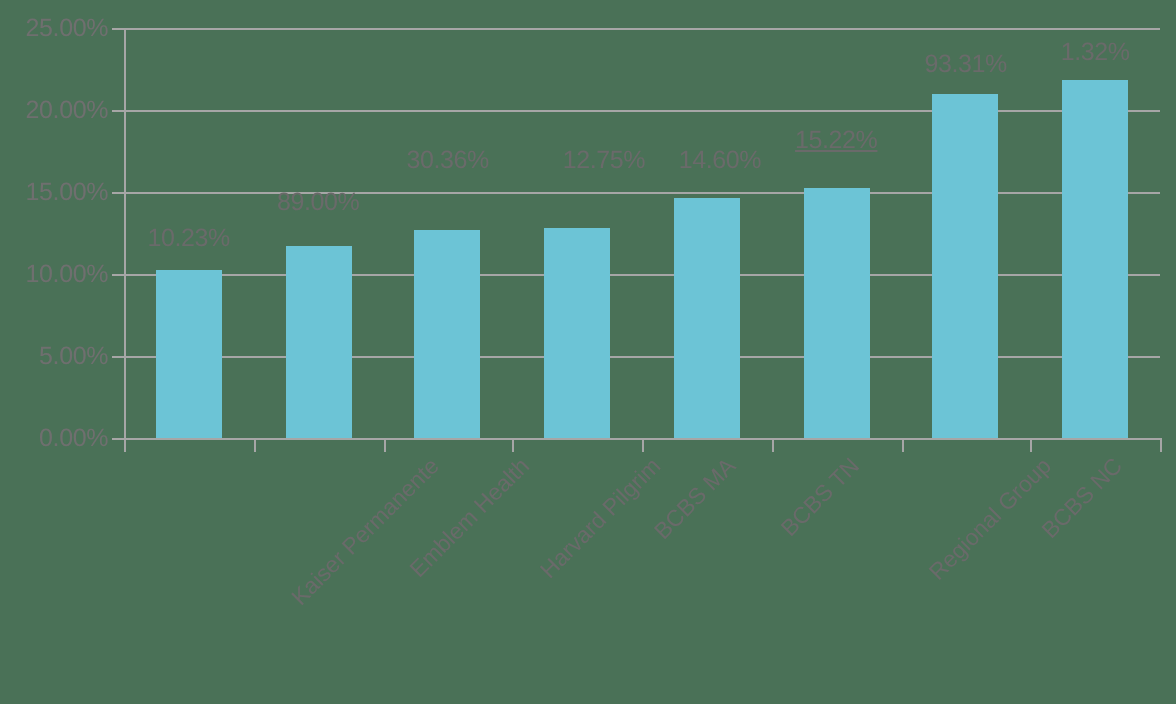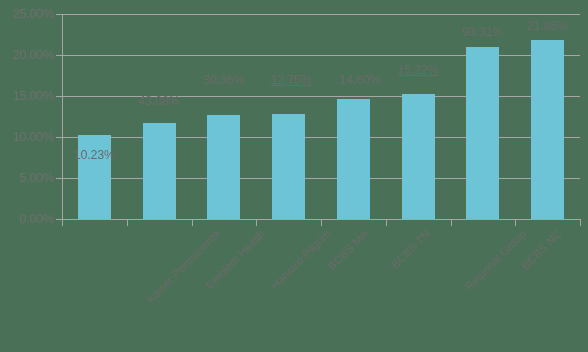--- a/index.html
+++ b/index.html
@@ -164,23 +164,23 @@
       <div class="xtick-mark" style="left: 385.75px;"></div>
       <div class="cat-label" style="left: 375.375px;">BCBS TN</div>
       <div class="xtick-mark" style="left: 450.5px;"></div>
       <div class="cat-label" style="left: 440.125px;">Regional Group</div>
       <div class="xtick-mark" style="left: 515.25px;"></div>
       <div class="cat-label" style="left: 504.875px;">BCBS NC</div>
       <div class="xtick-mark" style="left: 580px;"></div>
       <div class="xtick-mark" style="left: 62px;"></div>
     </div>
   <div id="bar-labels">
-      <div class="bar-label" style="left: 94.375px; top: 113px; transform: translateX(-50%); margin-top: 36px;">10.23%</div>
-      <div class="bar-label" style="left: 159.125px; top: 95px; transform: translateX(-50%);">43.08%</div>
+      <div class="bar-label" style="left: 94.375px; top: 113px; transform: translateX(-50%);">10.23%</div>
+      <div class="bar-label" style="left: 159.125px; top: 95px; transform: translateX(-50%);">89.00%</div>
       <div class="bar-label" style="left: 223.875px; top: 74px; transform: translateX(-50%);">30.36%</div>
-      <div class="bar-label" style="left: 291px; top: 74px; transform: translateX(-50%); text-decoration: underline;">12.75%</div>
+      <div class="bar-label" style="left: 302px; top: 74px; transform: translateX(-50%);">12.75%</div>
       <div class="bar-label" style="left: 360px; top: 74px; transform: translateX(-50%); text-align: center;">14.60%</div>
       <div class="bar-label" style="left: 418.125px; top: 64px; transform: translateX(-50%); text-decoration: underline;">15.22%</div>
       <div class="bar-label" style="left: 482.875px; top: 26px; transform: translateX(-50%);">93.31%</div>
-      <div class="bar-label" style="left: 547.625px; top: 20px; transform: translateX(-50%);">21.86%</div>
+      <div class="bar-label" style="left: 547.625px; top: 20px; transform: translateX(-50%);">1.32%</div>
     </div>
 
 </div>
 
 </body></html>

